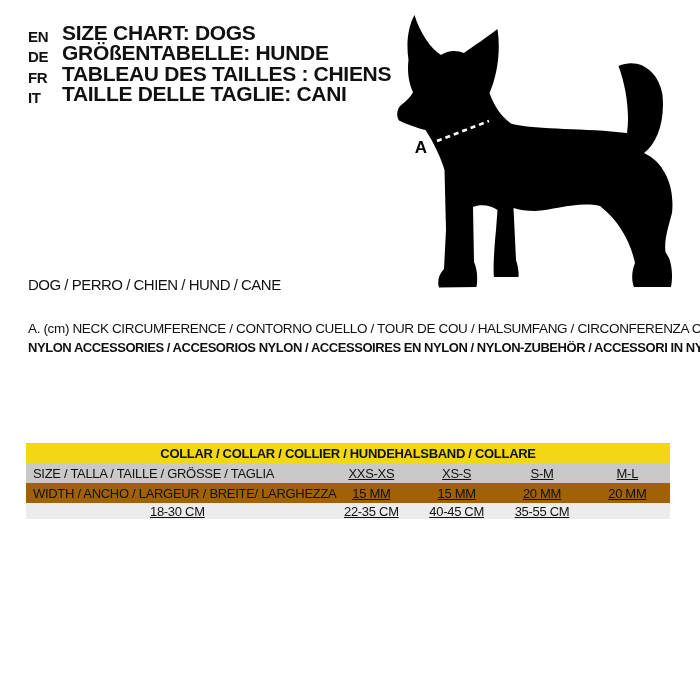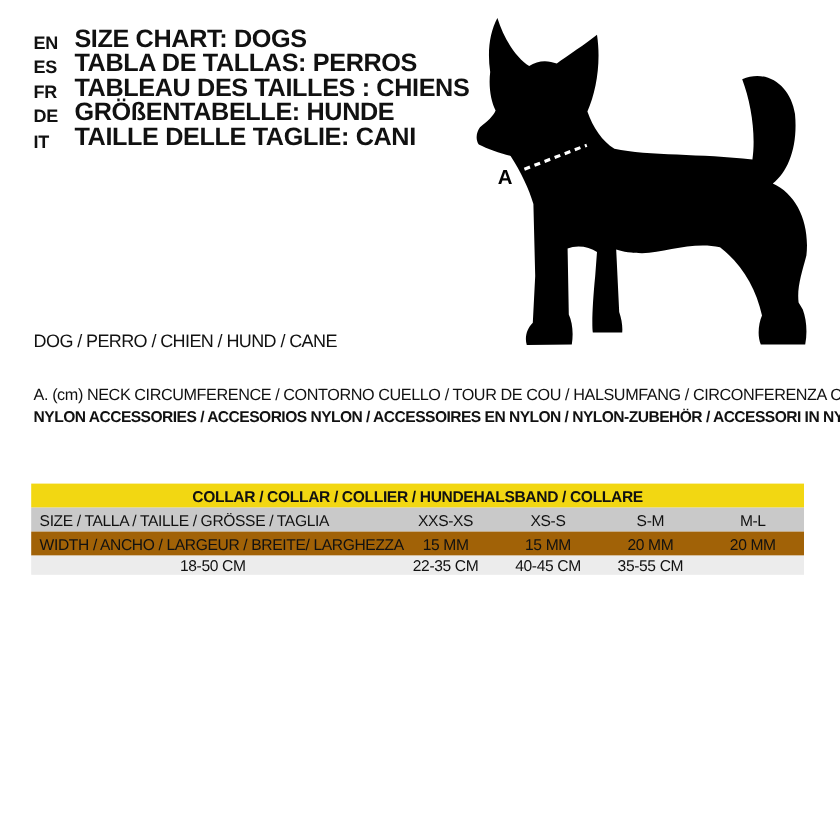--- a/index.html
+++ b/index.html
@@ -29,47 +29,44 @@
   
   .note-neck{position:absolute;left:28px;top:321px;font-size:13.5px;font-weight:400;letter-spacing:-0.35px;white-space:nowrap;}
   .note-nylon{position:absolute;left:28px;top:339.5px;font-size:13px;font-weight:700;letter-spacing:-0.45px;white-space:nowrap;}
 
   
   .size-table{position:absolute;left:26px;top:403px;width:644px;font-size:13px;letter-spacing:-0.3px;}
   .t-header{
     height:20px;background:var(--header-yellow);
     display:flex;align-items:center;justify-content:center;
     font-weight:700;
+    margin-top:40px;
   }
   .t-row{display:grid;grid-template-columns:47% 1fr 1fr 1fr 1fr;align-items:center;}
   .t-row.gray{background:var(--row-gray);height:20px;}
   .t-row.white{background:#a16207;height:20px;}
   .t-row.light{background:var(--row-light);height:16px;}
   .t-label{padding-left:7px;white-space:nowrap;font-weight:400;}
-  .t-cell{text-align:center;white-space:nowrap;font-weight:400;}
+  .t-cell{text-align:center;white-space:nowrap;font-weight:400;text-decoration:underline;}
 </style>
 </head>
 <body>
 
 <div class="langs">
   <div class="lang-row">
     <span class="lang-code">EN</span>
     <span class="lang-label">SIZE CHART: DOGS</span>
   </div>
   <div class="lang-row">
-    <span class="lang-code">ES</span>
-    <span class="lang-label">TABLA DE TALLAS: PERROS</span>
+    <span class="lang-code">DE</span>
+    <span class="lang-label">GRÖßENTABELLE: HUNDE</span>
   </div>
   <div class="lang-row">
     <span class="lang-code">FR</span>
     <span class="lang-label">TABLEAU DES TAILLES : CHIENS</span>
-  </div>
-  <div class="lang-row">
-    <span class="lang-code">DE</span>
-    <span class="lang-label">GRÖßENTABELLE: HUNDE</span>
   </div>
   <div class="lang-row">
     <span class="lang-code">IT</span>
     <span class="lang-label">TAILLE DELLE TAGLIE: CANI</span>
   </div>
 </div>
 
 <svg class="dog-svg" width="700" height="310" viewBox="0 0 700 310" aria-hidden="true">
   <path fill="#000000" d="
     M 414.5,15
@@ -132,18 +129,18 @@
 
   <div class="t-row white">
     <div class="t-label">WIDTH / ANCHO / LARGEUR / BREITE/ LARGHEZZA</div>
     <div class="t-cell">15 MM</div>
     <div class="t-cell">15 MM</div>
     <div class="t-cell">20 MM</div>
     <div class="t-cell">20 MM</div>
   </div>
 
   <div class="t-row light">
-    <div class="t-cell">18-50 CM</div>
+    <div class="t-cell">18-30 CM</div>
     <div class="t-cell">22-35 CM</div>
     <div class="t-cell">40-45 CM</div>
     <div class="t-cell">35-55 CM</div>
   </div>
 </div>
 
 </body></html>

